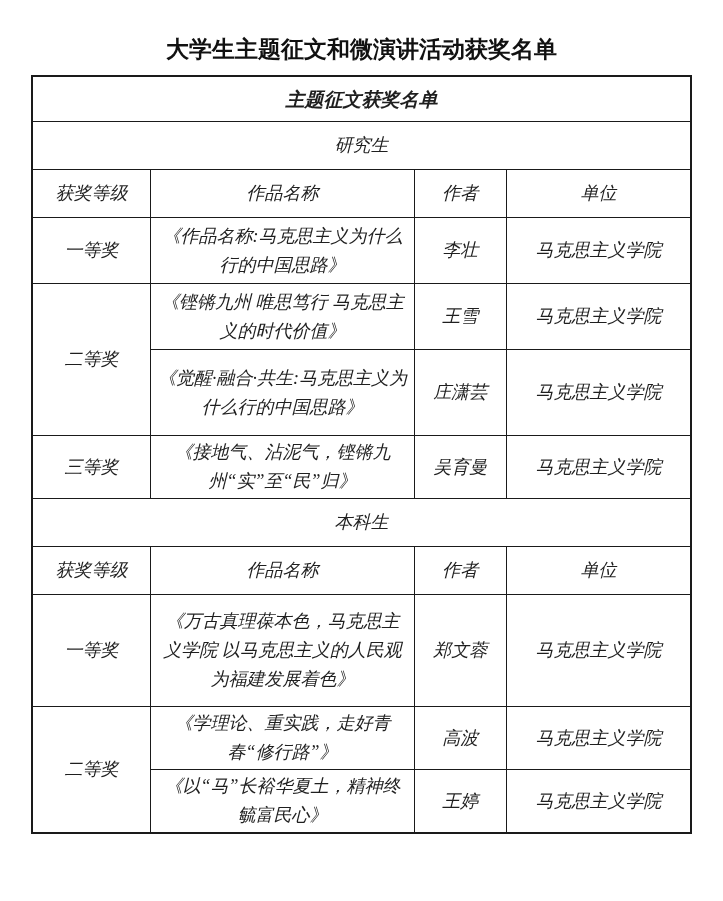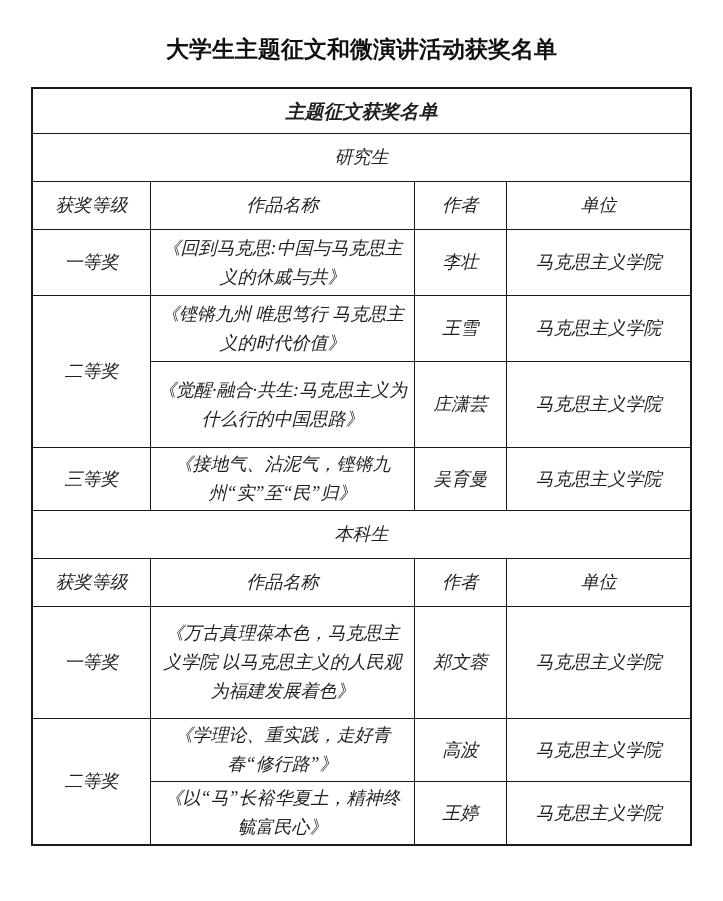--- a/index.html
+++ b/index.html
@@ -23,21 +23,21 @@
   .doc-title {
     font-family: "Liberation Sans", "DejaVu Sans", sans-serif;
     font-weight: bold;
     font-size: 23px;
     text-align: center;
     color: #111111;
     margin: 0;
     line-height: 1.0;
   }
   .doc-title.line1 { margin-top: 6px; }
-  .doc-title.line2 { margin-top: 22px; margin-bottom: 26px; }
+  .doc-title.line2 { margin-top: 22px; margin-bottom: 14px; }
 
   table.awards {
     width: 661px;
     margin: 0 auto;
     border-collapse: collapse;
     table-layout: fixed;
   }
   table.awards, table.awards td, table.awards th {
     border: 1.5px solid #1a1a1a;
   }
@@ -103,21 +103,21 @@
     </tr>
     <tr class="header-row">
       <td>获奖等级</td>
       <td>作品名称</td>
       <td>作者</td>
       <td>单位</td>
     </tr>
 
     <tr class="h68">
       <td>一等奖</td>
-      <td>《回到马克思:中国与马克思主义的休戚与共》</td>
+      <td>《作品名称:马克思主义为什么行的中国思路》</td>
       <td>李壮</td>
       <td>马克思主义学院</td>
     </tr>
     <tr class="h68">
       <td rowspan="2">二等奖</td>
       <td>《铿锵九州 唯思笃行 马克思主义的时代价值》</td>
       <td>王雪</td>
       <td>马克思主义学院</td>
     </tr>
     <tr class="h88">

